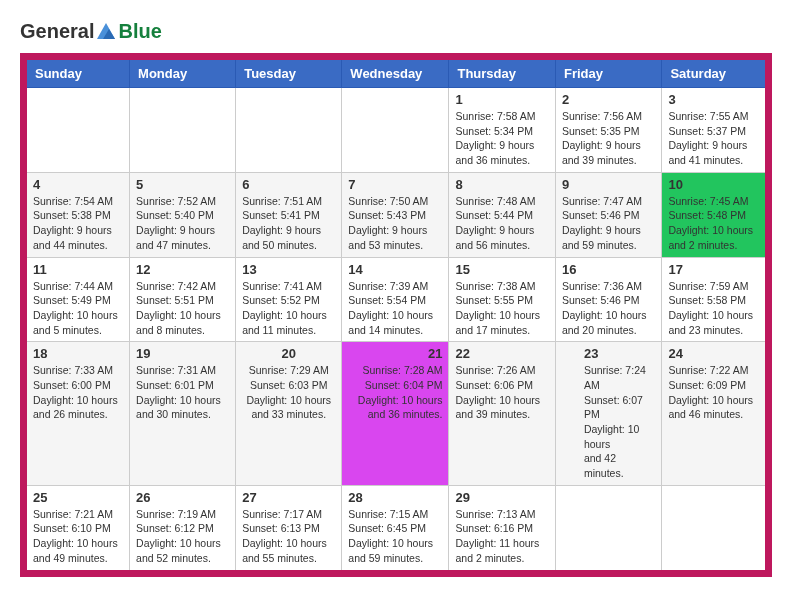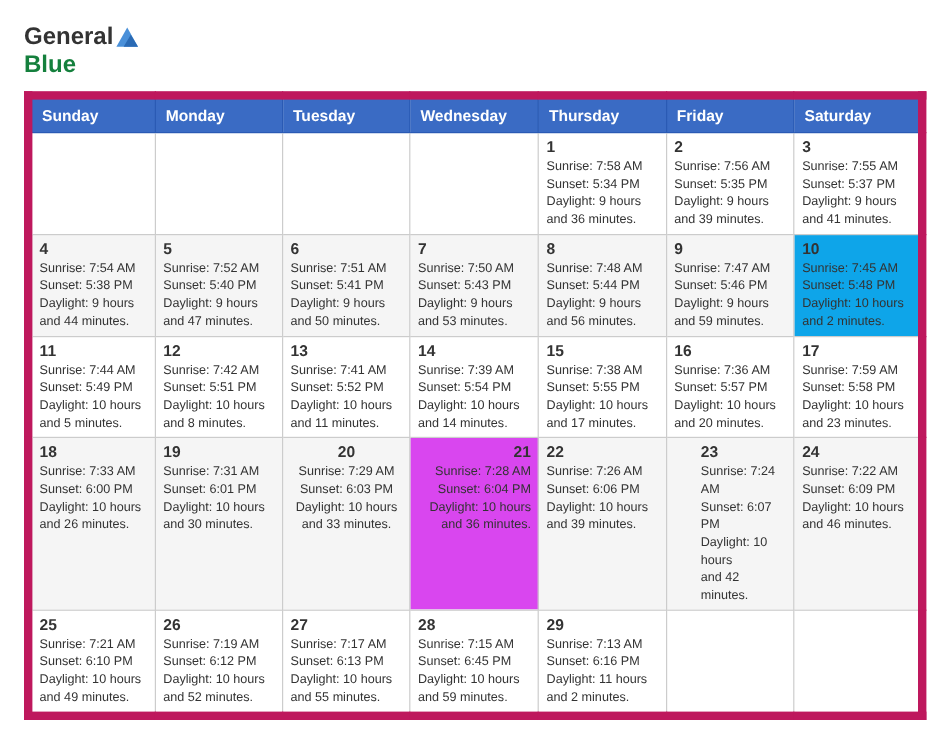--- a/index.html
+++ b/index.html
@@ -11,21 +11,21 @@
       padding: 20px;
     }
     .header-section {
       display: flex;
       justify-content: space-between;
       align-items: flex-start;
       margin-bottom: 10px;
     }
     .logo {
       display: flex;
-      flex-direction: column;
+      flex-direction: row;
       align-items: flex-start;
     }
     .logo-row {
       display: flex;
       align-items: center;
     }
     .title-section {
       text-align: right;
     }
     .month-title {
@@ -175,21 +175,21 @@
 Daylight: 9 hours
 and 56 minutes.</div>
         </td>
         <td style="background: rgb(245, 245, 245);">
           <span class="day-number">9</span>
           <div class="day-info" style="white-space: pre-line;">Sunrise: 7:47 AM
 Sunset: 5:46 PM
 Daylight: 9 hours
 and 59 minutes.</div>
         </td>
-        <td style="background: #0ea5e9; margin-left: 37px;">
+        <td style="background: #22c55e; margin-left: 37px;">
           <span class="day-number">10</span>
           <div class="day-info" style="white-space: pre-line;">Sunrise: 7:45 AM
 Sunset: 5:48 PM
 Daylight: 10 hours
 and 2 minutes.</div>
         </td>
       </tr>
       <tr>
         <td>
           <span class="day-number">11</span>
@@ -222,21 +222,21 @@
         <td>
           <span class="day-number">15</span>
           <div class="day-info" style="white-space: pre-line;">Sunrise: 7:38 AM
 Sunset: 5:55 PM
 Daylight: 10 hours
 and 17 minutes.</div>
         </td>
         <td>
           <span class="day-number">16</span>
           <div class="day-info" style="white-space: pre-line;">Sunrise: 7:36 AM
-Sunset: 5:57 PM
+Sunset: 5:46 PM
 Daylight: 10 hours
 and 20 minutes.</div>
         </td>
         <td>
           <span class="day-number">17</span>
           <div class="day-info" style="white-space: pre-line;">Sunrise: 7:59 AM
 Sunset: 5:58 PM
 Daylight: 10 hours
 and 23 minutes.</div>
         </td>

